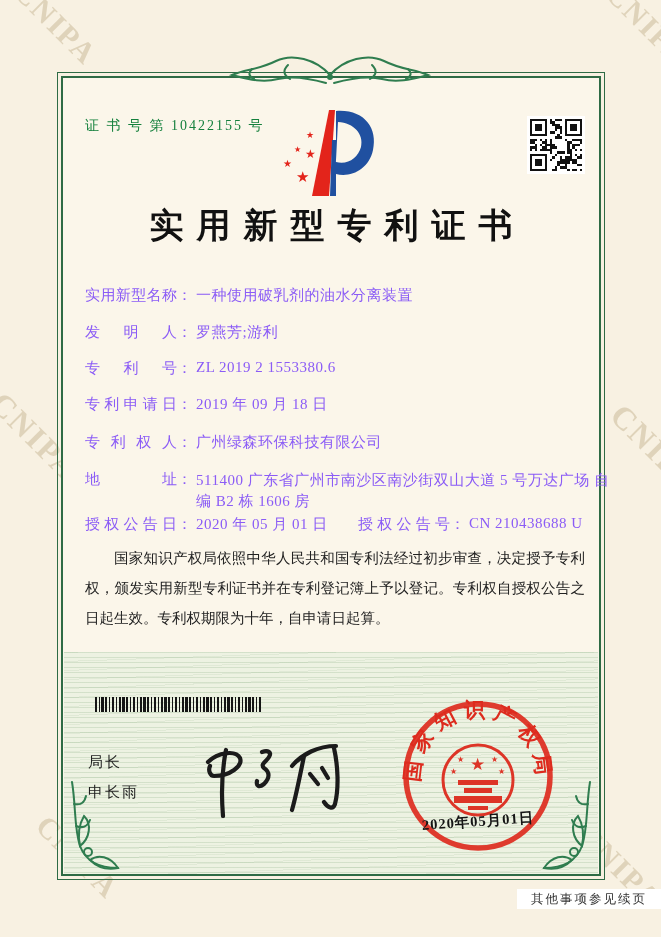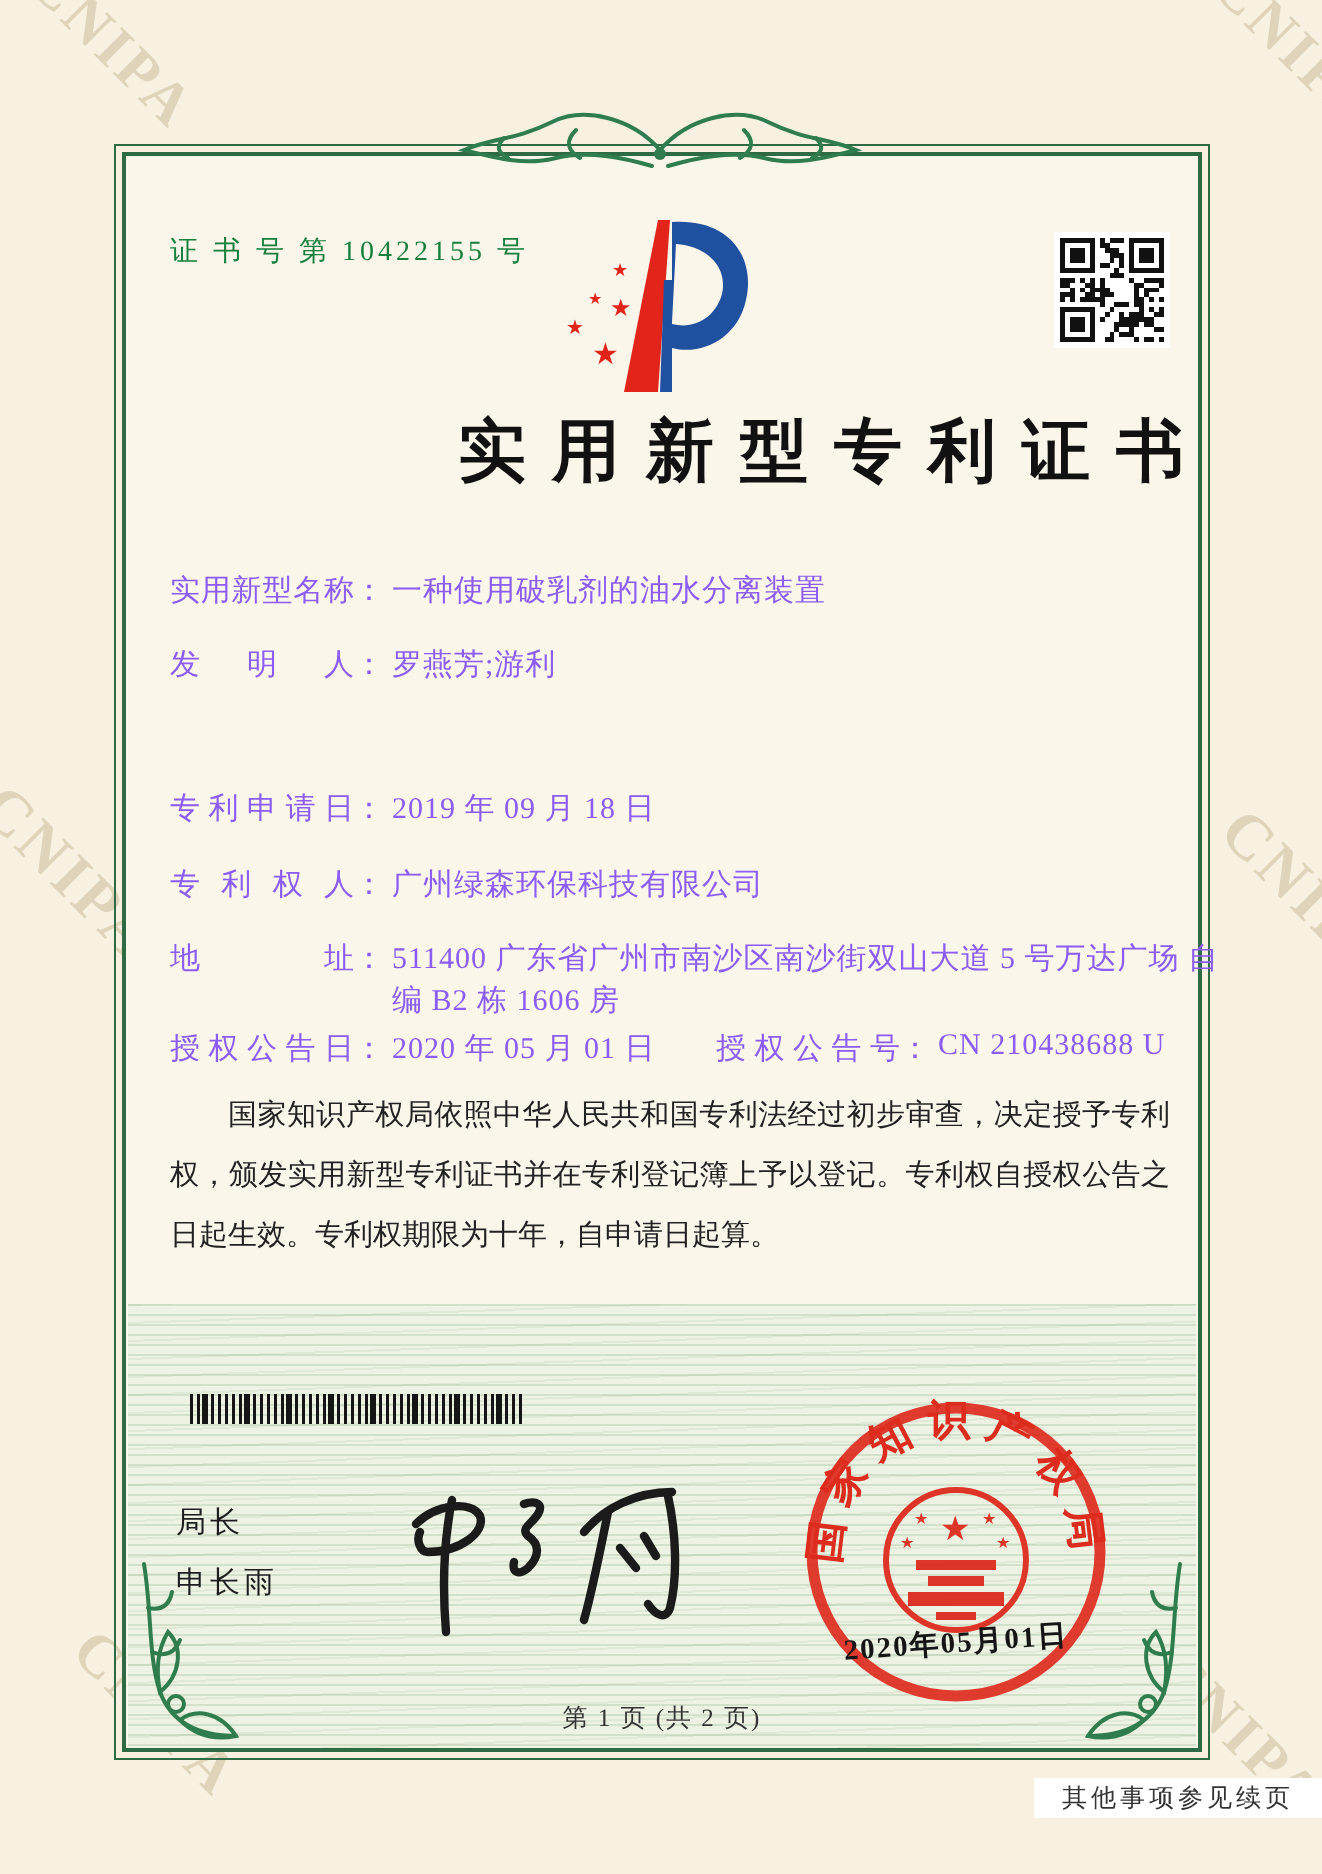--- a/index.html
+++ b/index.html
@@ -21,21 +21,21 @@
   .wave-zone{position:absolute;left:64px;top:652px;width:534px;height:222px;
      background-color:#edf2e2;
      background-image:repeating-linear-gradient(180deg,rgba(110,155,105,0.20) 0px,rgba(110,155,105,0.20) 1px,transparent 1px,transparent 5px),
                       repeating-linear-gradient(178deg,rgba(110,155,105,0.10) 0px,rgba(110,155,105,0.10) 1px,transparent 1px,transparent 9px);}
 
   .cert-no{position:absolute;left:85px;top:117px;font-size:14px;letter-spacing:2px;color:#15803d;}
 
   .logo{position:absolute;left:272px;top:106px;width:116px;height:94px;}
   .qr{position:absolute;left:527px;top:116px;width:58px;height:58px;background:#fff;padding:3px;box-sizing:border-box;}
 
-  .title{position:absolute;left:57px;top:203px;width:548px;text-align:right;
+  .title{position:absolute;left:57px;top:203px;width:548px;text-align:center;
          font-size:34px;font-weight:bold;color:#111;letter-spacing:13px;text-indent:13px;}
 
   .field-row{position:absolute;left:85px;font-size:15px;color:#8b5cf6;white-space:nowrap;}
   .flabel{display:inline-block;width:92px;text-align:justify;text-align-last:justify;vertical-align:top;}
   .fcolon{display:inline-block;vertical-align:top;margin-right:4px;}
   .fvalue{display:inline-block;vertical-align:top;letter-spacing:0.5px;}
   .fvalue.wrap{white-space:normal;max-width:428px;line-height:21px;}
   .subfield{position:absolute;left:273px;top:0;}
 
   .paras{position:absolute;left:85px;top:543px;width:500px;font-size:14.5px;
@@ -259,20 +259,23 @@
     </svg>
 
   <div class="title">实用新型专利证书</div>
 
   <div class="field-row" style="top:286px">
     <span class="flabel">实用新型名称</span><span class="fcolon">：</span><span class="fvalue">一种使用破乳剂的油水分离装置</span>
   </div>
   <div class="field-row" style="top:323px">
     <span class="flabel">发明人</span><span class="fcolon">：</span><span class="fvalue">罗燕芳;游利</span>
   </div>
+  <div class="field-row" style="top:359px">
+    <span class="flabel">专利号</span><span class="fcolon">：</span><span class="fvalue">ZL 2019 2 1553380.6</span>
+  </div>
   <div class="field-row" style="top:395px">
     <span class="flabel">专利申请日</span><span class="fcolon">：</span><span class="fvalue">2019 年 09 月 18 日</span>
   </div>
   <div class="field-row" style="top:433px">
     <span class="flabel">专利权人</span><span class="fcolon">：</span><span class="fvalue">广州绿森环保科技有限公司</span>
   </div>
   <div class="field-row" style="top:470px">
     <span class="flabel">地址</span><span class="fcolon">：</span><span class="fvalue wrap">511400 广东省广州市南沙区南沙街双山大道 5 号万达广场 自编 B2 栋 1606 房</span>
   </div>
   <div class="field-row" style="top:515px">
@@ -321,19 +324,18 @@
       <text x="50" y="76" font-size="8" fill="#dd2b1e">★</text>
       <text x="98" y="76" font-size="8" fill="#dd2b1e">★</text>
       <rect x="58" y="82" width="40" height="5" fill="#dd2b1e"></rect>
       <rect x="64" y="90" width="28" height="5" fill="#dd2b1e"></rect>
       <rect x="54" y="98" width="48" height="7" fill="#dd2b1e"></rect>
       <rect x="68" y="108" width="20" height="4" fill="#dd2b1e"></rect>
     </g>
   </svg>
   <div class="seal-date">2020年05月01日</div>
 
-  <div class="page-info">第 1 页 (共 2 页)</div>
 
   <div class="footer-note">
     <span>其他事项参见续页</span>
   </div>
 
 </div>
 
 </body></html>

